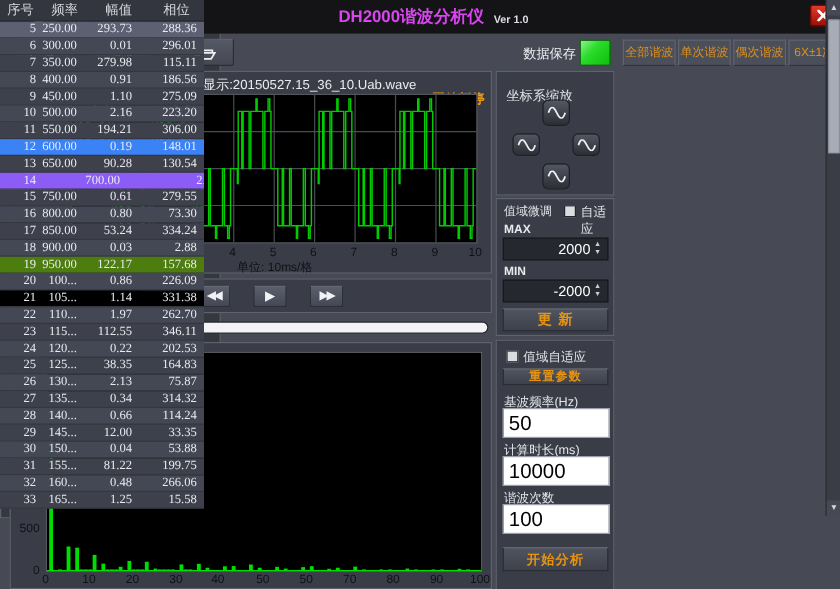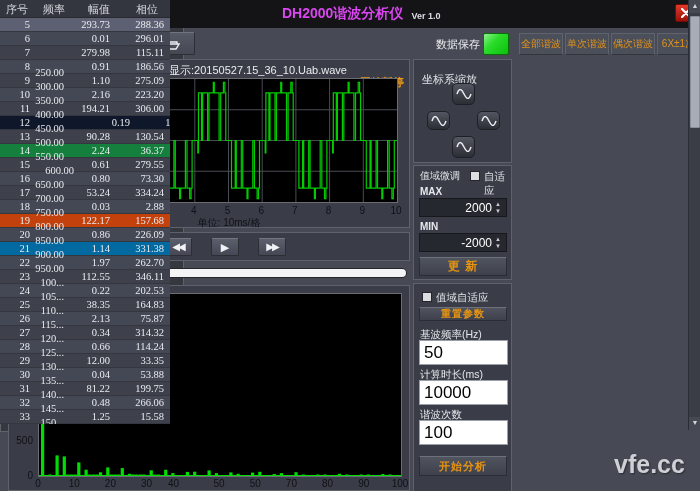--- a/index.html
+++ b/index.html
@@ -92,21 +92,21 @@
 
   
   #table-panel { left:516px; top:59px; width:184px; height:432px; background:#36383f; border:1px solid #5e626d;font-family:Liberation Serif, serif; }
   .t-head { position:absolute; left:0; top:0; width:170px; height:18px; background:#34363f;
             border-bottom:1px solid #282a30; display:grid; grid-template-columns:34px 40px 50px 46px; }
   .t-head div { color:#d6d8de; font-size:11px; text-align:center; line-height:18px; }
   .t-body { position:absolute; left:0; top:18px; width:170px; height:406px; overflow:hidden; }
   .t-row { display:grid; grid-template-columns:34px 40px 50px 46px; height:14px; cursor:pointer;
            box-shadow:inset 0 -1px #35373f; }
   .t-row div { color:#e9ebf0; font-size:10.5px; line-height:14px; text-align:right; }
-  .c-no { padding-right:4px; } .c-freq { padding-right:10px;margin-top:48px; } .c-amp { padding-right:14px; } .c-phase { padding-right:6px; }
+  .c-no { padding-right:4px; } .c-freq { padding-right:10px; } .c-amp { padding-right:14px; } .c-phase { padding-right:6px; }
   .scrollbar { position:absolute; right:0; top:0; width:12px; height:430px; background:#3a3c46; border-left:1px solid #2c2e35; }
   .sb-arrow { position:absolute; left:0; width:12px; height:13px; background:#464953; color:#d3d6dc;
               font-size:7px; text-align:center; line-height:13px; cursor:pointer; }
   .sb-thumb { position:absolute; left:1px; top:16px; width:10px; height:112px; background:#a8acb7;
               border:1px solid #8b8f9a; border-radius:1px; cursor:grab; }
 
   .watermark { position:absolute; left:614px; top:450px; color:#d6d8dd; font-size:25px; font-weight:bold;
                text-shadow:1px 1px 2px rgba(0,0,0,.45); opacity:.95; }
 </style>
 </head>
@@ -290,21 +290,21 @@
         <div class="axis-lab" style="left: 0px; top: 79px; width: 26px; text-align: right; padding-right: 2px;">1500</div>
         <div class="axis-lab" style="left: 0px; top: 114px; width: 26px; text-align: right; padding-right: 2px;">1000</div>
         <div class="axis-lab" style="left: 0px; top: 149px; width: 26px; text-align: right; padding-right: 2px;">500</div>
         <div class="axis-lab" style="left: 0px; top: 184px; width: 26px; text-align: right; padding-right: 2px;">0</div>
       </div>
     <div id="spec-xlabels">
         <div class="axis-lab" style="left: 19px; top: 192px; width: 20px; text-align: center;">0</div>
         <div class="axis-lab" style="left: 55.2px; top: 192px; width: 20px; text-align: center;">10</div>
         <div class="axis-lab" style="left: 91.4px; top: 192px; width: 20px; text-align: center;">20</div>
         <div class="axis-lab" style="left: 127.6px; top: 192px; width: 20px; text-align: center;">30</div>
-        <div class="axis-lab" style="left: 150px; top: 192px; width: 20px; text-align: right;">40</div>
+        <div class="axis-lab" style="left: 167px; top: 192px; width: 20px; text-align: left;">40</div>
         <div class="axis-lab" style="left: 200px; top: 192px; width: 20px; text-align: center;">50</div>
         <div class="axis-lab" style="left: 236.2px; top: 192px; width: 20px; text-align: center;">50</div>
         <div class="axis-lab" style="left: 272.4px; top: 192px; width: 20px; text-align: center;">70</div>
         <div class="axis-lab" style="left: 308.6px; top: 192px; width: 20px; text-align: center;">80</div>
         <div class="axis-lab" style="left: 344.8px; top: 192px; width: 20px; text-align: center;">90</div>
         <div class="axis-lab" style="left: 381px; top: 192px; width: 20px; text-align: center;">100</div>
       </div>
   </div>
 
   <div class="panel" id="zoom-panel">
@@ -410,33 +410,33 @@
           <div class="c-freq">500.00</div>
           <div class="c-amp">2.16</div>
           <div class="c-phase">223.20</div>
         </div>
         <div class="t-row" style="background: rgb(62, 65, 76);">
           <div class="c-no">11</div>
           <div class="c-freq">550.00</div>
           <div class="c-amp">194.21</div>
           <div class="c-phase">306.00</div>
         </div>
-        <div class="t-row" style="background: #0f172a; gap: 10px;">
+        <div class="t-row" style="background: #3b82f6;">
           <div class="c-no">12</div>
           <div class="c-freq">600.00</div>
           <div class="c-amp">0.19</div>
           <div class="c-phase">148.01</div>
         </div>
         <div class="t-row" style="background: rgb(62, 65, 76);">
           <div class="c-no">13</div>
           <div class="c-freq">650.00</div>
           <div class="c-amp">90.28</div>
           <div class="c-phase">130.54</div>
         </div>
-        <div class="t-row" style="background: #15803d;">
+        <div class="t-row" style="background: #8b5cf6; gap: 36px;">
           <div class="c-no">14</div>
           <div class="c-freq">700.00</div>
           <div class="c-amp">2.24</div>
           <div class="c-phase">36.37</div>
         </div>
         <div class="t-row" style="background: rgb(62, 65, 76);">
           <div class="c-no">15</div>
           <div class="c-freq">750.00</div>
           <div class="c-amp">0.61</div>
           <div class="c-phase">279.55</div>
@@ -452,33 +452,33 @@
           <div class="c-freq">850.00</div>
           <div class="c-amp">53.24</div>
           <div class="c-phase">334.24</div>
         </div>
         <div class="t-row" style="background: rgb(68, 71, 84);">
           <div class="c-no">18</div>
           <div class="c-freq">900.00</div>
           <div class="c-amp">0.03</div>
           <div class="c-phase">2.88</div>
         </div>
-        <div class="t-row" style="background: #c2410c;">
+        <div class="t-row" style="background: #4d7c0f;">
           <div class="c-no">19</div>
           <div class="c-freq">950.00</div>
           <div class="c-amp">122.17</div>
           <div class="c-phase">157.68</div>
         </div>
         <div class="t-row" style="background: rgb(68, 71, 84);">
           <div class="c-no">20</div>
           <div class="c-freq">100...</div>
           <div class="c-amp">0.86</div>
           <div class="c-phase">226.09</div>
         </div>
-        <div class="t-row" style="background: #0369a1;">
+        <div class="t-row" style="background: #000000;">
           <div class="c-no">21</div>
           <div class="c-freq">105...</div>
           <div class="c-amp">1.14</div>
           <div class="c-phase">331.38</div>
         </div>
         <div class="t-row" style="background: rgb(68, 71, 84);">
           <div class="c-no">22</div>
           <div class="c-freq">110...</div>
           <div class="c-amp">1.97</div>
           <div class="c-phase">262.70</div>
@@ -550,14 +550,13 @@
           <div class="c-phase">15.58</div>
         </div>
       </div>
     <div class="scrollbar">
       <div class="sb-arrow" style="top:0">▲</div>
       <div class="sb-thumb"></div>
       <div class="sb-arrow" style="bottom:0">▼</div>
     </div>
   </div>
 
-  <div class="watermark">vfe.cc</div>
 </div>
 
 </body></html>

